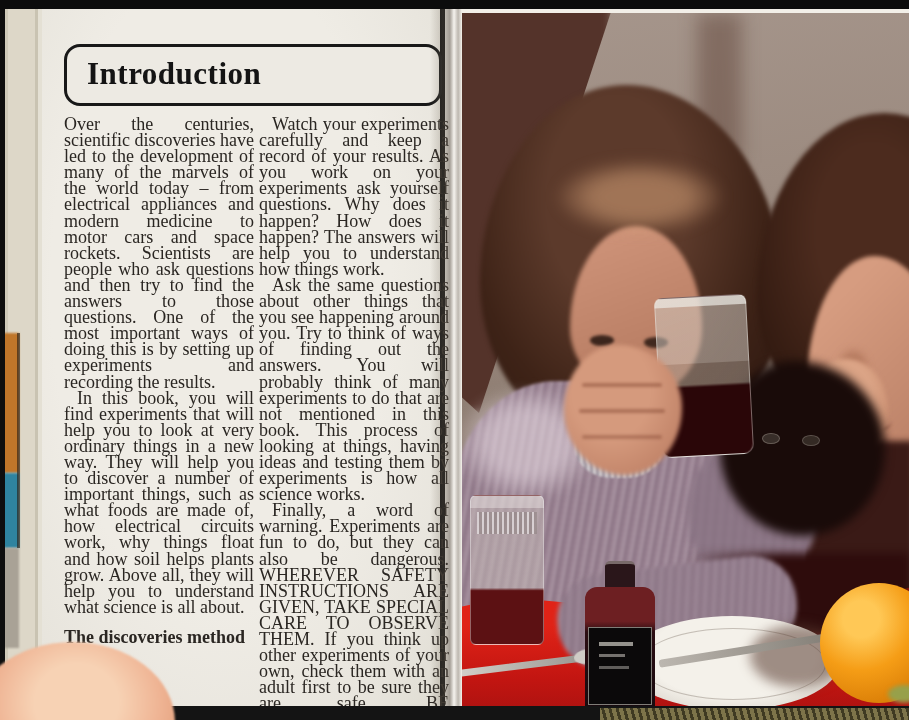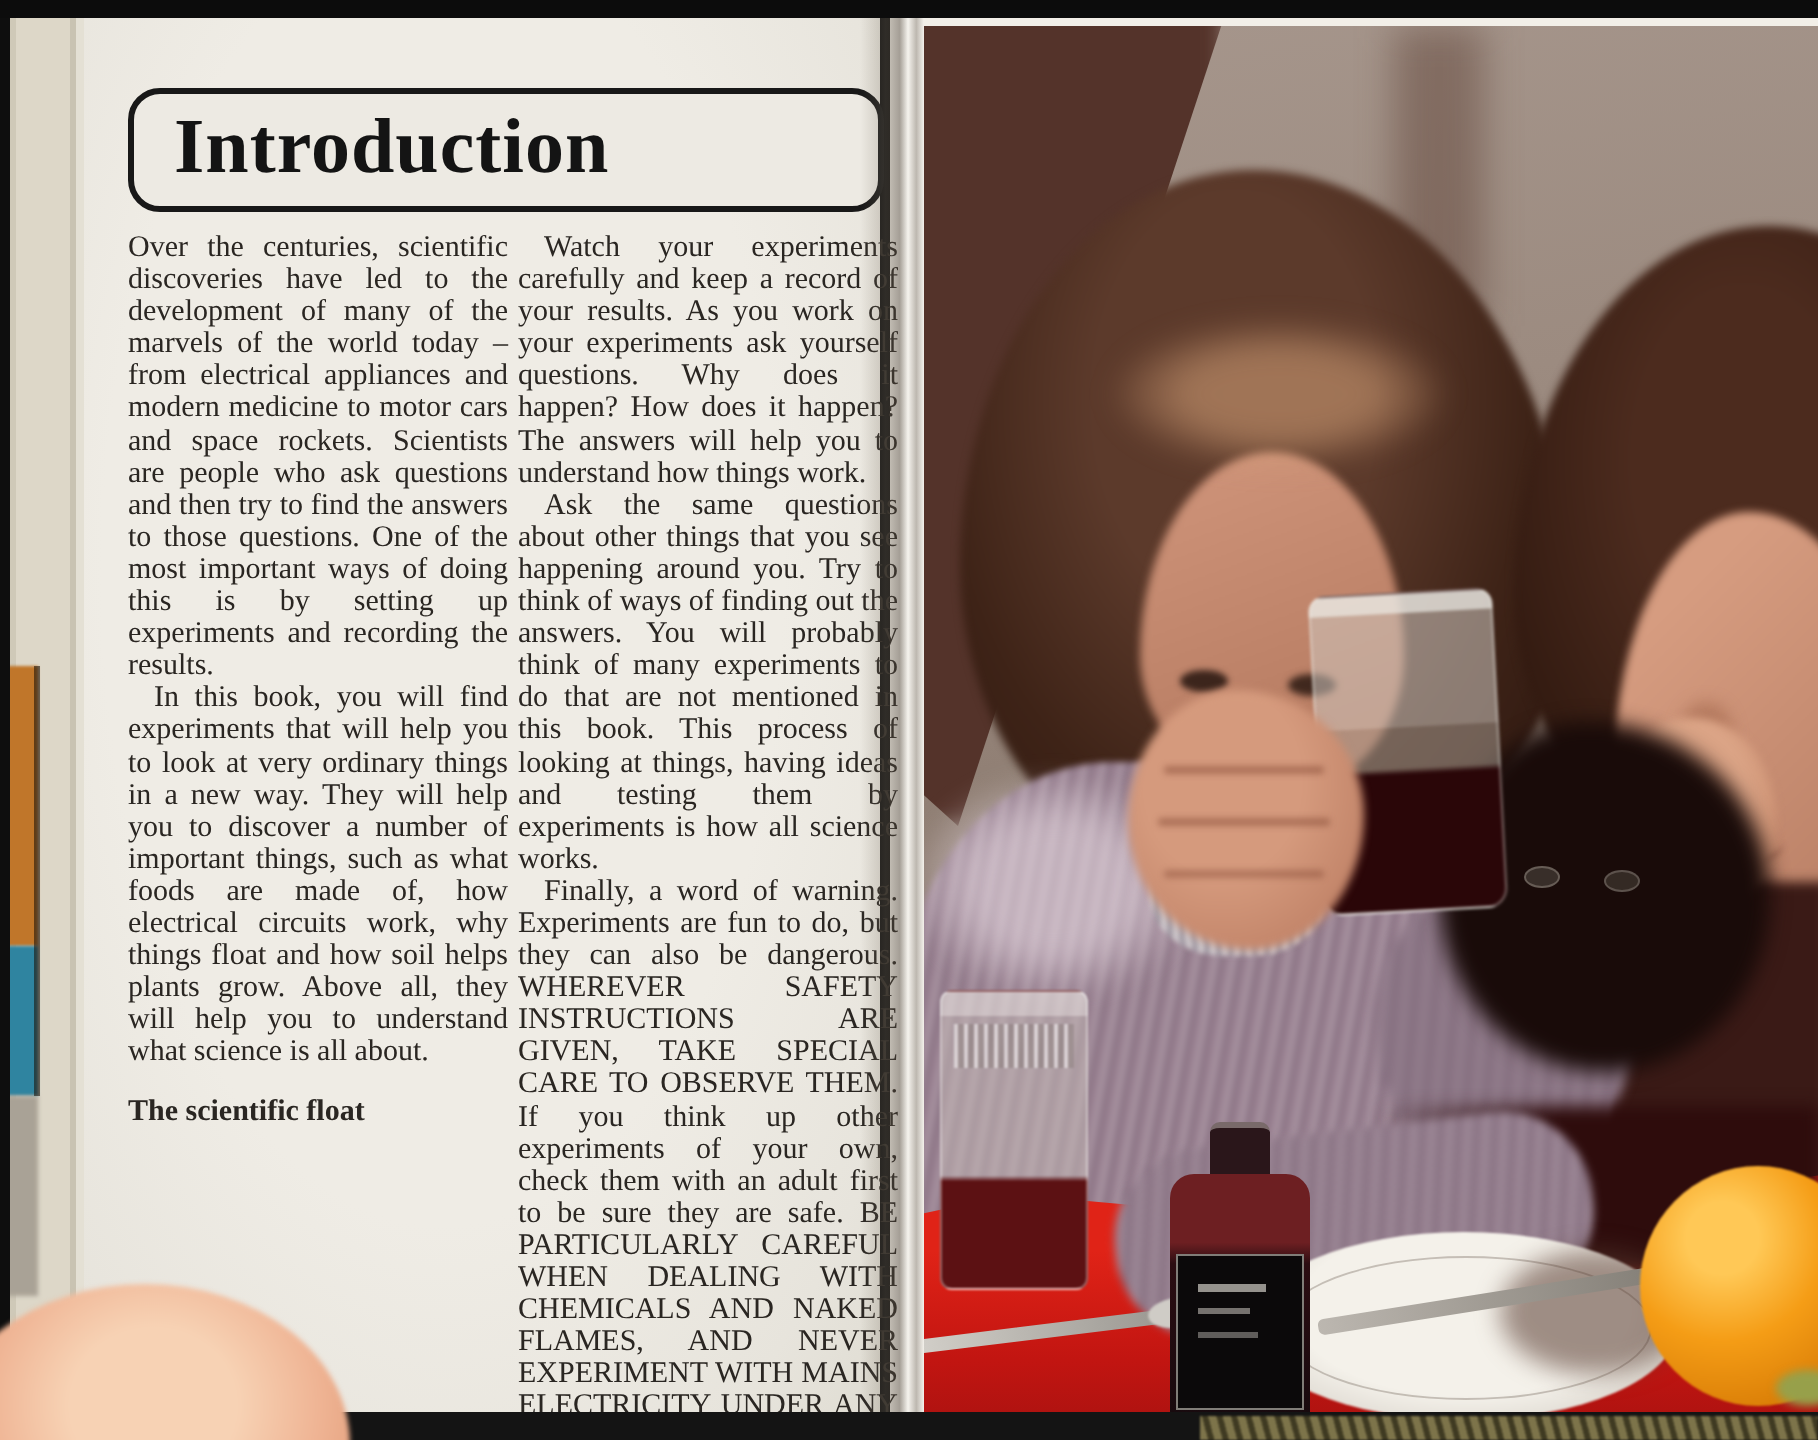--- a/index.html
+++ b/index.html
@@ -22,22 +22,22 @@
   .cover-line{position:absolute;left:17px;top:333px;width:3px;height:215px;background:rgba(30,20,10,.6);z-index:12;}
   .finger{position:absolute;left:-30px;top:642px;width:205px;height:160px;border-radius:50%;z-index:60;
     background:radial-gradient(ellipse at 52% 38%,#f7d2b4 0 28%,#efb494 55%,#dd946f 85%);filter:blur(1.2px);}
   .gutter{position:absolute;left:430px;top:8px;width:32px;height:698px;z-index:20;
     background:linear-gradient(90deg,rgba(120,110,95,0) 0,rgba(120,110,95,.30) 40%,rgba(70,60,50,.45) 62%,rgba(255,255,255,.25) 75%,rgba(90,80,70,.35) 88%,rgba(255,255,255,.15) 100%);}
   
   .left-page{position:absolute;left:42px;top:8px;width:398px;height:698px;z-index:15;
     background:radial-gradient(ellipse at 45% 40%,#efece5 0 55%,#e7e4dc 85%,#dfdcd2 100%);}
   .title-box{position:absolute;left:22px;top:36px;width:372px;height:56px;
     border:3px solid #181818;border-radius:16px;background:#edeae3;}
-  .title-text{font-weight:bold;font-size:39px;color:#141414;line-height:54px;padding-left:20px;letter-spacing:.5px;}
-  .col{position:absolute;top:108px;width:190px;font-size:15px;line-height:16.1px;color:#2a2622;
+  .title-text{font-weight:bold;font-size:31px;color:#141414;line-height:54px;padding-left:20px;letter-spacing:.5px;}
+  .col{position:absolute;top:108px;width:190px;font-size:18px;line-height:16.1px;color:#2a2622;
     text-align:justify;}
   .col p{margin:0;}
   .col p.indent{text-indent:13px;}
   .col-1{left:22px;}
   .col-2{left:217px;}
   .method-heading{font-weight:bold;margin:14px 0 1px 0 !important;}
   .page-number{position:absolute;left:23px;top:668px;font-size:14px;color:#2a2622;}
   
   .right-page{position:absolute;left:445px;top:8px;width:464px;height:698px;background:#f2efe8;z-index:14;}
   .photo{position:absolute;left:462px;top:13px;width:447px;height:694px;overflow:hidden;z-index:16;background:#968579;}
@@ -147,21 +147,21 @@
 <div class="cover-gray"></div>
 <div class="cover-line"></div>
 
 <div class="left-page">
   <div class="title-box">
     <div class="title-text">Introduction</div>
   </div>
   <div class="col col-1">
     <p>Over the centuries, scientific discoveries have led to the development of many of the marvels of the world today – from electrical appliances and modern medicine to motor cars and space rockets. Scientists are people who ask questions and then try to find the answers to those questions. One of the most important ways of doing this is by setting up experiments and recording the results.</p>
     <p class="indent">In this book, you will find experiments that will help you to look at very ordinary things in a new way. They will help you to discover a number of important things, such as what foods are made of, how electrical circuits work, why things float and how soil helps plants grow. Above all, they will help you to understand what science is all about.</p>
-    <p class="method-heading">The scientific float</p>
+    <p class="method-heading">The discoveries method</p>
   </div>
   <div class="col col-2">
     <p class="indent">Watch your experiments carefully and keep a record of your results. As you work on your experiments ask yourself questions. Why does it happen? How does it happen? The answers will help you to understand how things work.</p>
     <p class="indent">Ask the same questions about other things that you see happening around you. Try to think of ways of finding out the answers. You will probably think of many experiments to do that are not mentioned in this book. This process of looking at things, having ideas and testing them by experiments is how all science works.</p>
     <p class="indent">Finally, a word of warning. Experiments are fun to do, but they can also be dangerous. WHEREVER SAFETY INSTRUCTIONS ARE GIVEN, TAKE SPECIAL CARE TO OBSERVE THEM. If you think up other experiments of your own, check them with an adult first to be sure they are safe. BE PARTICULARLY CAREFUL WHEN DEALING WITH CHEMICALS AND NAKED FLAMES, AND NEVER EXPERIMENT WITH MAINS ELECTRICITY UNDER ANY CIRCUMSTANCES.</p>
   </div>
   <div class="page-number">4</div>
 </div>
 
 <div class="right-page"></div>

